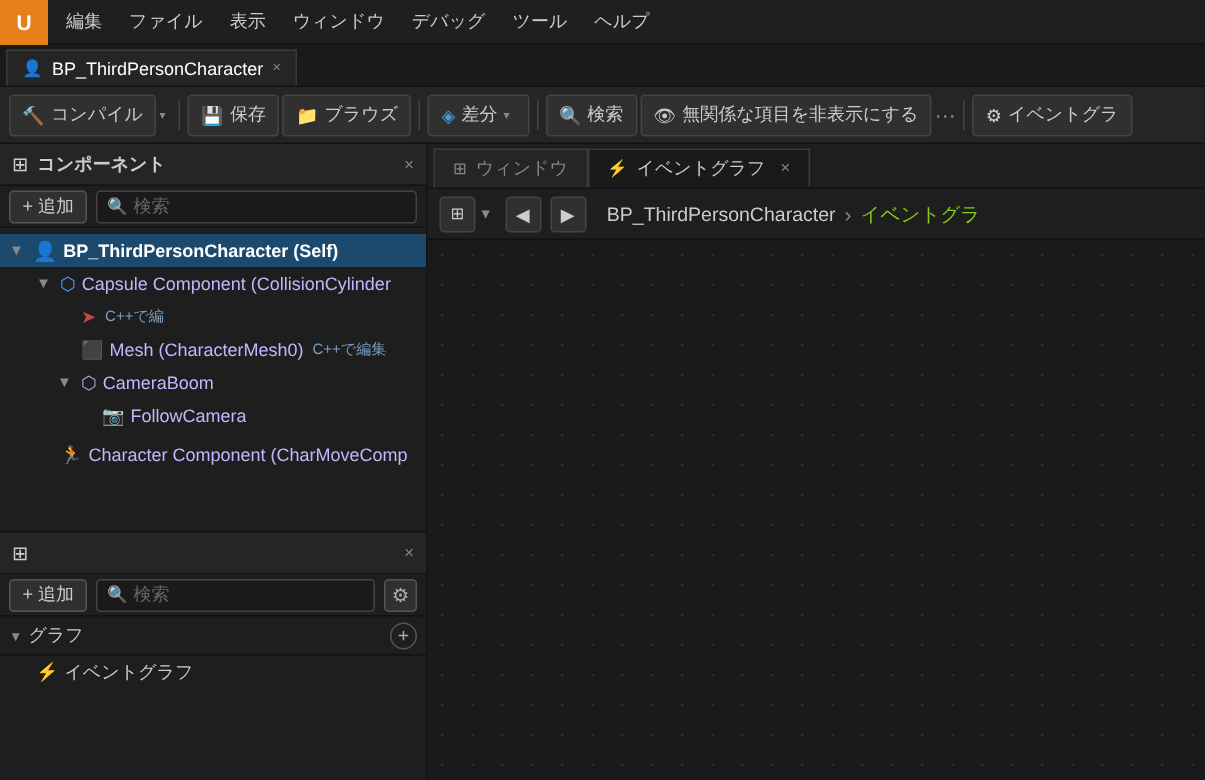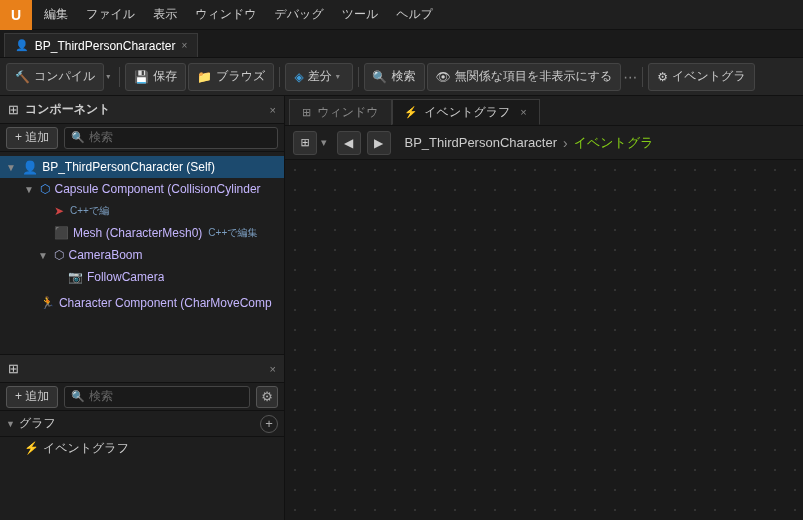--- a/index.html
+++ b/index.html
@@ -220,21 +220,21 @@
       font-size: 10px;
       color: #888;
       flex-shrink: 0;
     }
     .tree-label {
       font-size: 12px;
       color: #c4b5fd;
       white-space: nowrap;
       overflow: hidden;
     }
-    .tree-label.self-label { color: #ffffff; font-weight: normal; }
+    .tree-label.self-label { color: #ffffff; font-weight: bold; }
     .cpp-badge {
       font-size: 10px;
       color: #7a9cbf;
       margin-left: 2px;
     }
 
     
     #mybp-panel {
       height: 165px;
       display: flex;

